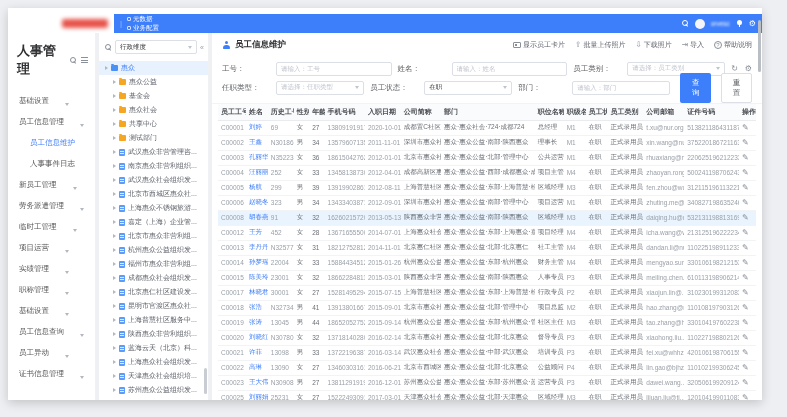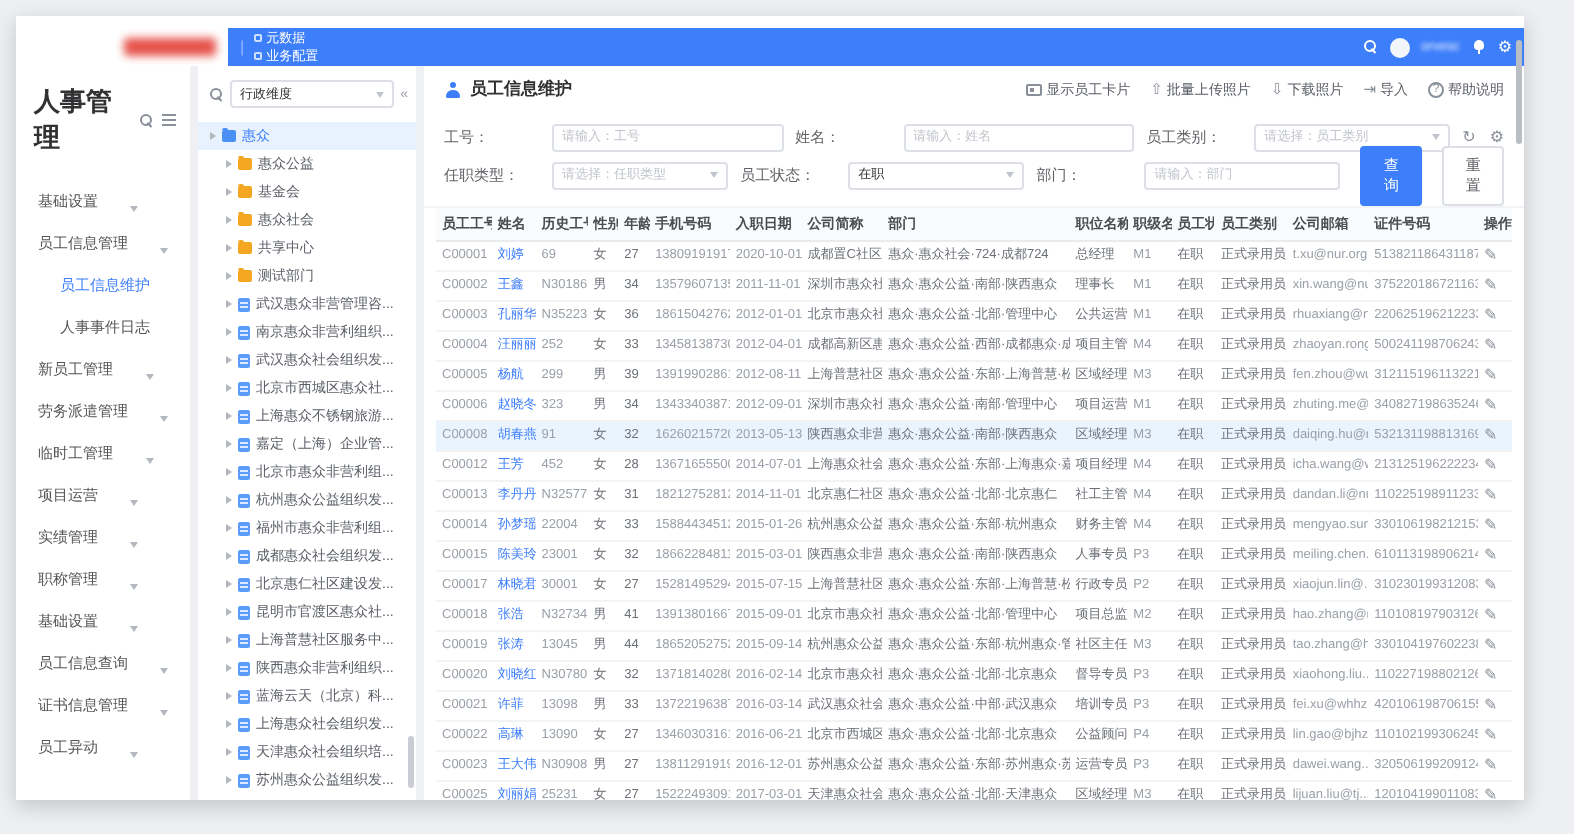--- a/index.html
+++ b/index.html
@@ -237,26 +237,26 @@
             <span class="lbl">基础设置</span>
             <span class="caret-d"></span>
           </div>
 
           <div class="menu-row group">
             <span class="lbl">员工信息查询</span>
             <span class="caret-d"></span>
           </div>
 
           <div class="menu-row group">
+            <span class="lbl">员工异动</span>
+            <span class="caret-d"></span>
+          </div>
+
+          <div class="menu-row group">
             <span class="lbl">证书信息管理</span>
-            <span class="caret-d"></span>
-          </div>
-
-          <div class="menu-row group">
-            <span class="lbl">员工异动</span>
             <span class="caret-d"></span>
           </div>
         </div>
     </div>
 
     <div class="treepanel">
       <div class="tree-top">
         <span class="i-search dark"></span>
         <span class="f-select tree-select">
           <span class="val">行政维度</span>

